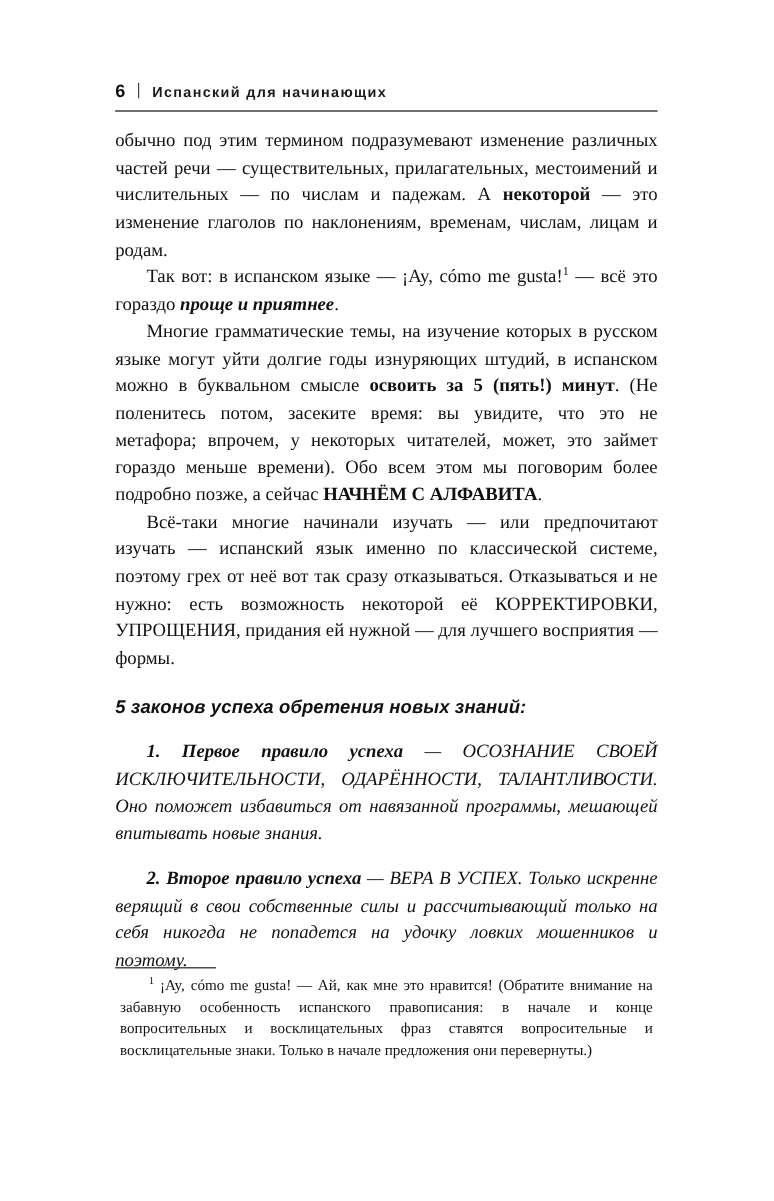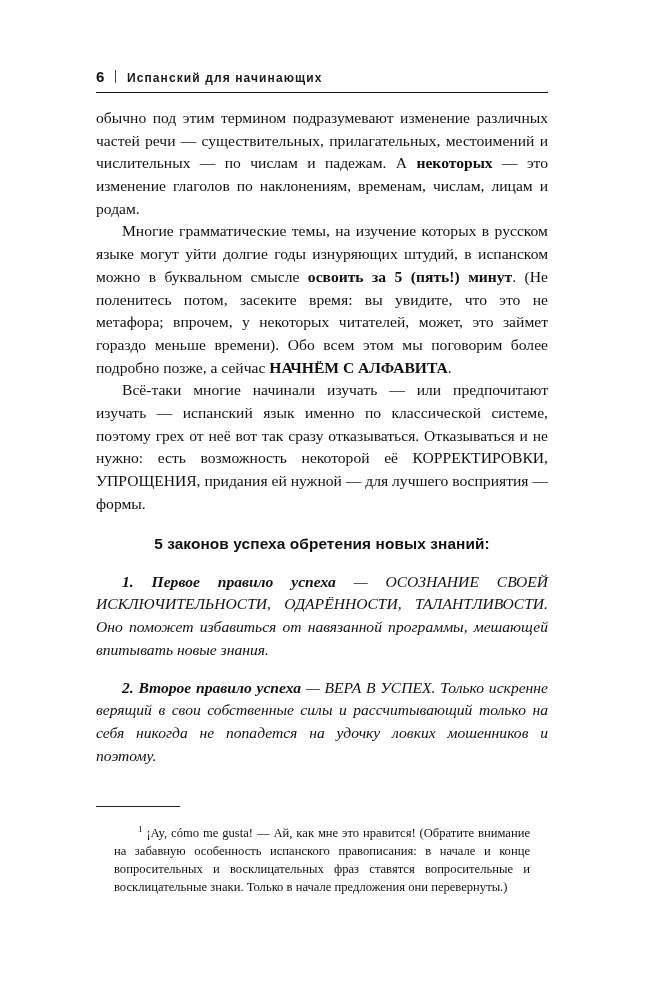--- a/index.html
+++ b/index.html
@@ -79,23 +79,23 @@
   p.para.noindent {
     text-indent: 0;
   }
   b, strong { font-weight: bold; }
   .bi { font-weight: bold; font-style: italic; }
 
   h2.section-heading {
     font-family: "Liberation Sans", sans-serif;
     font-size: 15.4px;
     font-weight: bold;
-    text-align: center;
     margin: 18px 0 15px 0;
     letter-spacing: 0.1px;
+    font-style: italic;
   }
   p.rule-para {
     margin: 0 0 0 0;
     text-indent: 26px;
     font-style: italic;
   }
   p.spaced {
     margin-top: 15px;
   }
   sup.fn {
@@ -113,21 +113,21 @@
   .footnote-rule {
     width: 84px;
     border-top: 1px solid #222;
     margin-bottom: 6px;
   }
   .footnote {
     font-size: 12.6px;
     line-height: 1.42;
     text-align: justify;
     text-indent: 24px;
-    margin: 18px;
+    margin: 4px;
   }
   .footnote sup {
     font-size: 9px;
     vertical-align: super;
     line-height: 0;
   }
 </style>
 </head>
 <body>
 
@@ -137,22 +137,23 @@
 
     <div class="header">
       <span class="folio">6</span>
       <span class="rule-v"></span>
       <span class="running-title">Испанский для начинающих</span>
     </div>
     <div class="header-rule"></div>
 
     <div class="body-text">
 
-      <p class="para noindent"><span>обычно под этим термином подразумевают изменение различных частей речи — существительных, прилагательных, местоимений и числительных — по числам и падежам. </span><span>А </span><b>некоторых</b><span> — это изменение глаголов по наклонениям, временам, числам, лицам и родам.</span></p>
+      <p class="para noindent"><span>обычно под этим термином подразумевают изменение различных частей речи — существительных, прилагательных, местоимений и числительных — по числам и падежам. </span><span>А </span><b>некоторой</b><span> — это изменение глаголов по наклонениям, временам, числам, лицам и родам.</span></p>
 
+      <p class="para"><span>Так вот: в испанском языке — ¡Ay, cómo me gusta!</span><sup class="fn">1</sup><span> — всё это гораздо </span><span class="bi">проще и приятнее</span><span>.</span></p>
 
       <p class="para"><span>Многие грамматические темы, на изучение которых в русском языке могут уйти долгие годы изнуряющих штудий, в испанском можно в буквальном смысле </span><b>освоить за 5 (пять!) минут</b><span>. (Не поленитесь потом, засеките время: вы увидите, что это не метафора; впрочем, у некоторых читателей, может, это займет гораздо меньше времени). Обо всем этом мы поговорим более подробно позже, а сейчас </span><b>НАЧНЁМ С АЛФАВИТА</b><span>.</span></p>
 
       <p class="para">Всё-таки многие начинали изучать — или предпочитают изучать — испанский язык именно по классической системе, поэтому грех от неё вот так сразу отказываться. Отказываться и не нужно: есть возможность некоторой её КОРРЕКТИРОВКИ, УПРОЩЕНИЯ, придания ей нужной — для лучшего восприятия — формы.</p>
 
       <h2 class="section-heading">5 законов успеха обретения новых знаний:</h2>
 
       <p class="rule-para"><b>1. Первое правило успеха</b><span> — ОСОЗНАНИЕ СВОЕЙ ИСКЛЮЧИТЕЛЬНОСТИ, ОДАРЁННОСТИ, ТАЛАНТЛИВОСТИ. Оно поможет избавиться от навязанной программы, мешающей впитывать новые знания.</span></p>
 
       <p class="rule-para spaced"><b>2. Второе правило успеха</b><span> — ВЕРА В УСПЕХ. Только искренне верящий в свои собственные силы и рассчитывающий только на себя никогда не попадется на удочку ловких мошенников и поэтому.</span></p>

